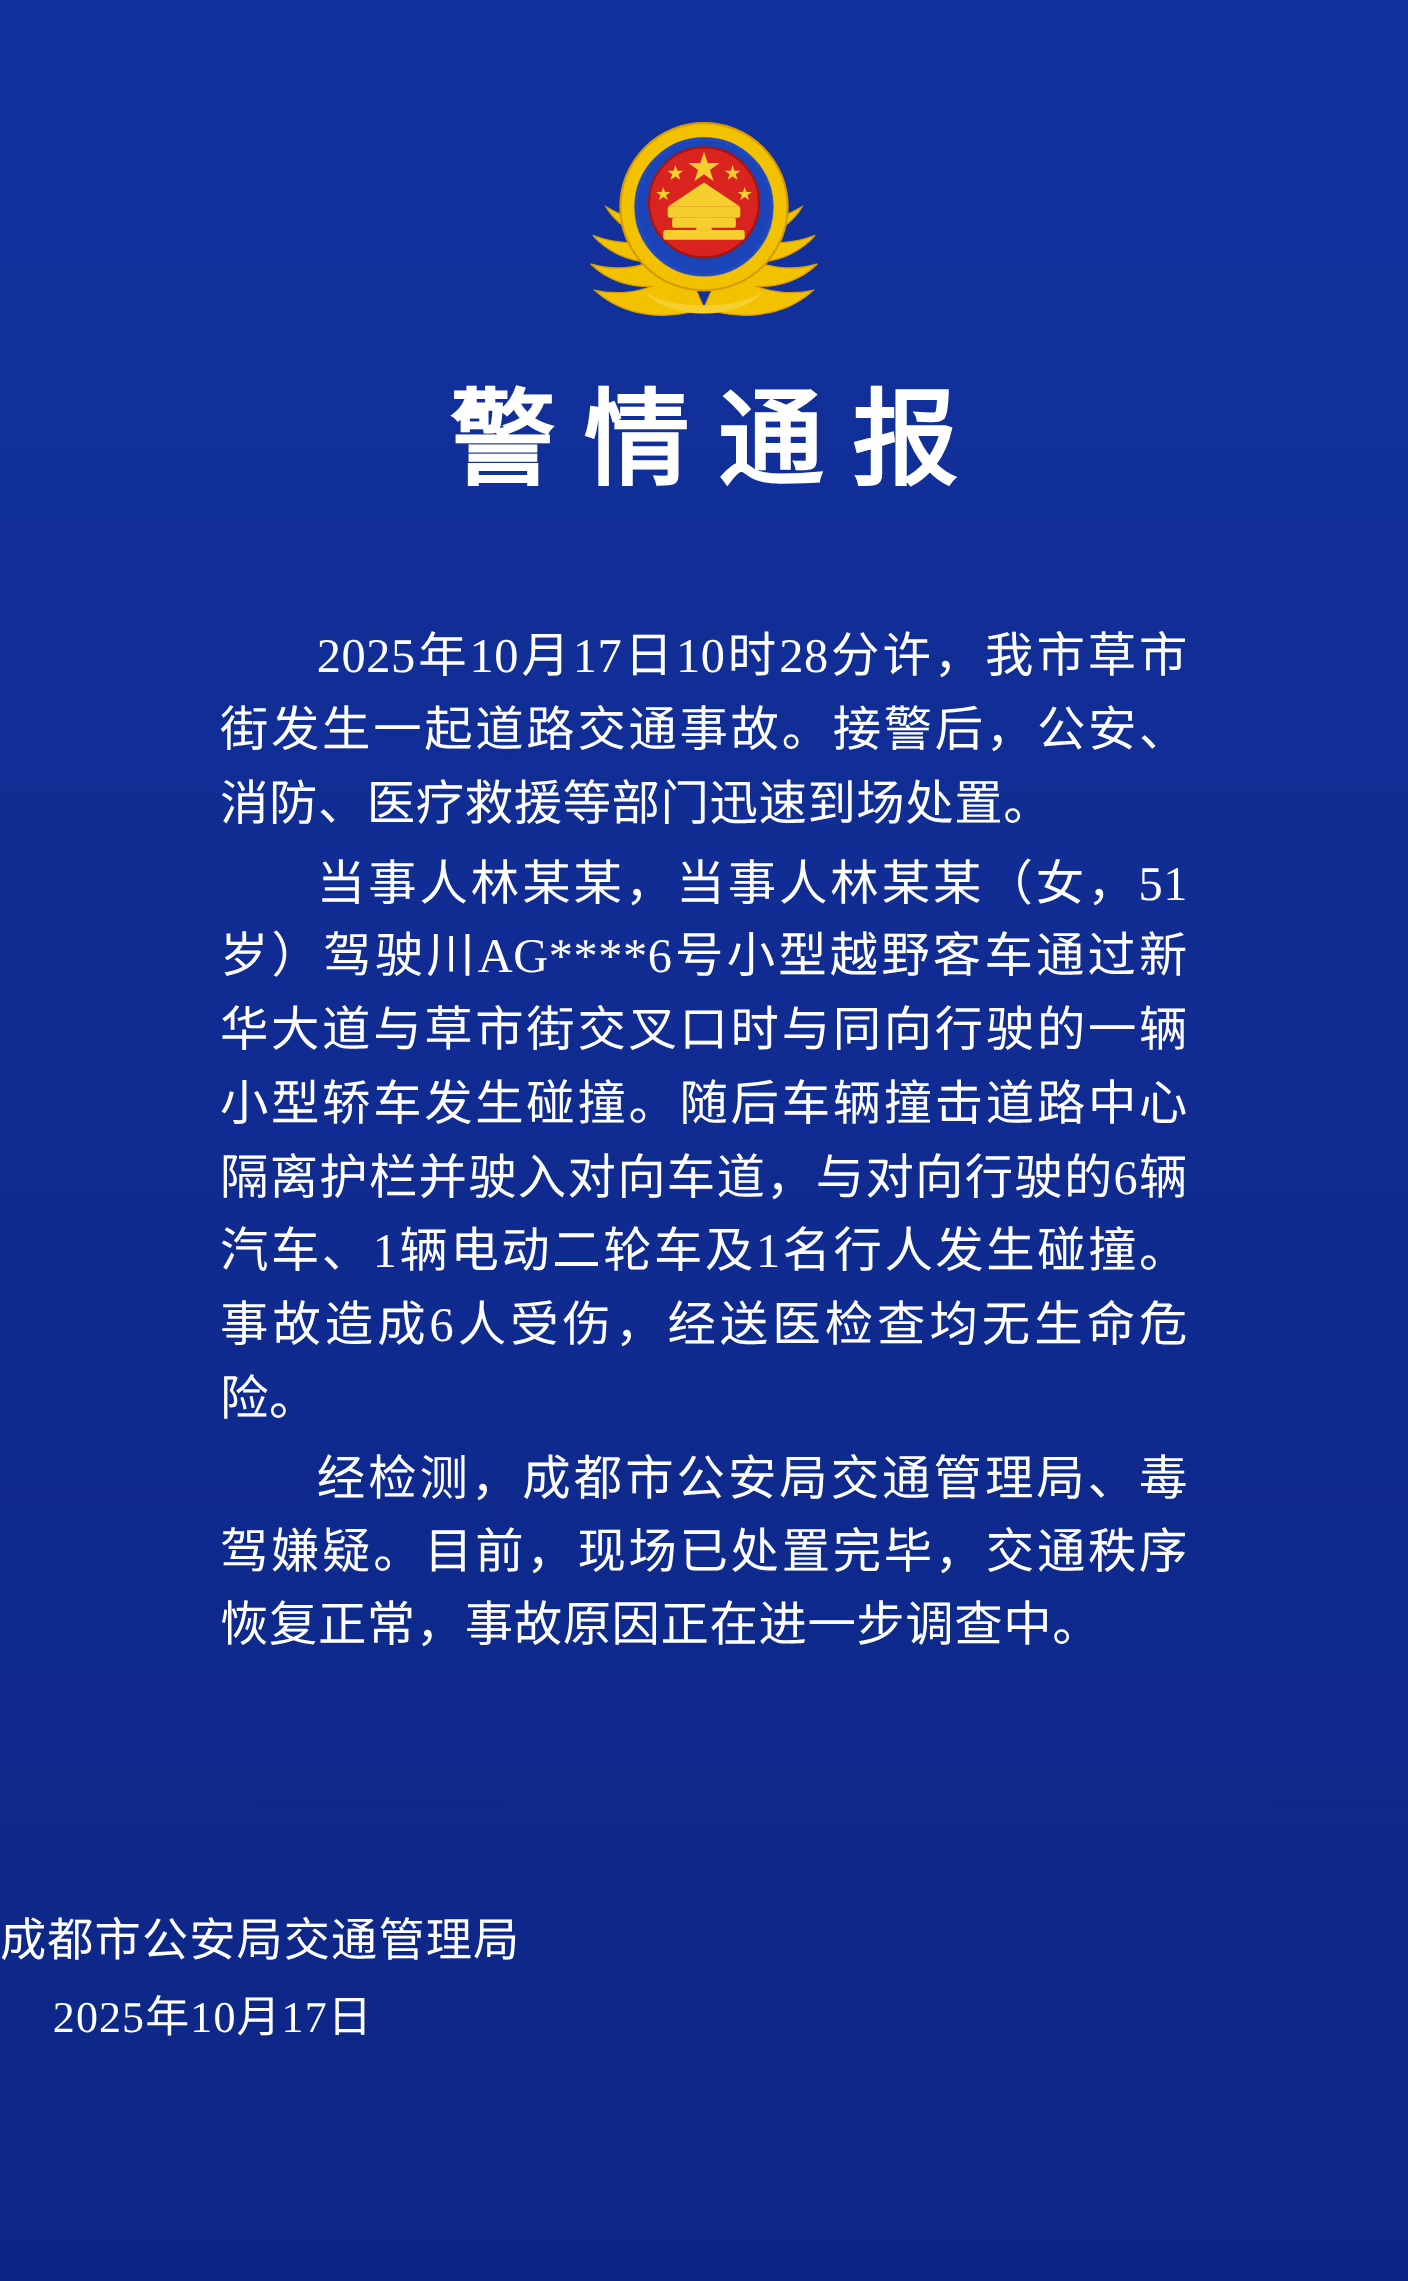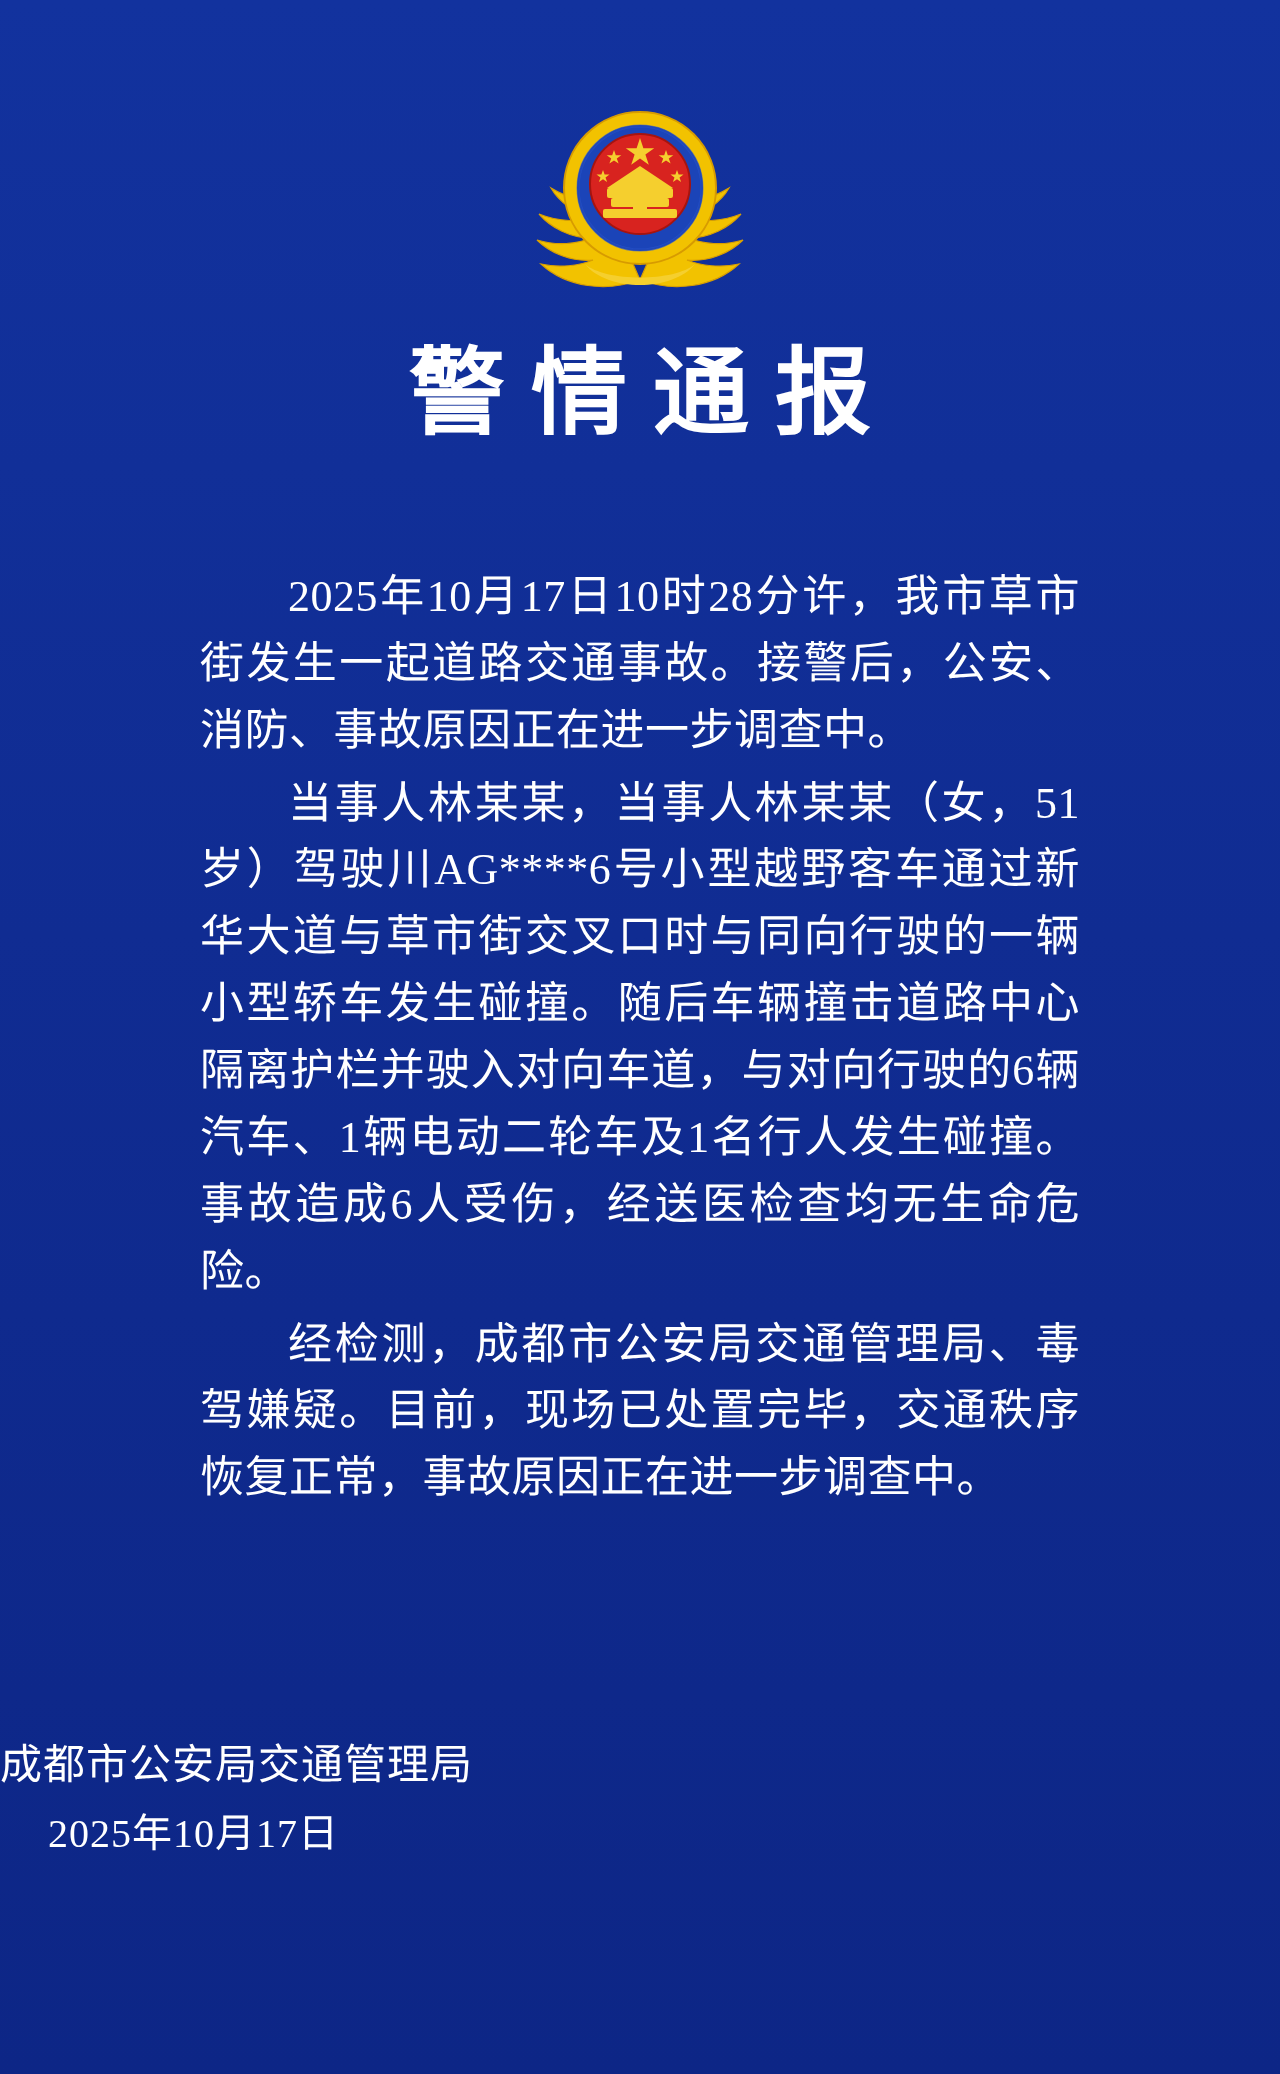--- a/index.html
+++ b/index.html
@@ -40,21 +40,21 @@
   }
 
   
   .title {
     margin-top: 26px;
     font-size: 96px;
     line-height: 1.1;
     font-weight: 700;
     letter-spacing: 26px;
     text-indent: 26px;
-    font-family: Liberation Mono, monospace;
+    font-family: Liberation Serif, serif;
     color: #ffffff;
     text-align: center;
     white-space: nowrap;
   }
 
   
   .body-text {
     margin-top: 46px;
     width: 880px;
     font-size: 44px;
@@ -126,21 +126,21 @@
         <polygon points="162,78 163.6,82.6 168.5,82.6 164.5,85.5 166.1,90.1 162,87.2 157.9,90.1 159.5,85.5 155.5,82.6 160.4,82.6"></polygon>
       </g>
 
       <circle cx="125" cy="96" r="62" fill="none" stroke="#2a58d6" stroke-width="3" opacity="0.6"></circle>
     </svg>
   </div>
 
   <h1 class="title">警情通报</h1>
 
   <div class="body-text">
-    <p>2025年10月17日10时28分许，我市草市街发生一起道路交通事故。接警后，公安、消防、事故原因正在进一步调查中。</p>
+    <p>2025年10月17日10时28分许，我市草市街发生一起道路交通事故。接警后，公安、消防、医疗救援等部门迅速到场处置。</p>
     <p>当事人林某某，当事人林某某（女，51岁）驾驶川AG****6号小型越野客车通过新华大道与草市街交叉口时与同向行驶的一辆小型轿车发生碰撞。随后车辆撞击道路中心隔离护栏并驶入对向车道，与对向行驶的6辆汽车、1辆电动二轮车及1名行人发生碰撞。事故造成6人受伤，经送医检查均无生命危险。</p>
     <p>经检测，成都市公安局交通管理局、毒驾嫌疑。目前，现场已处置完毕，交通秩序恢复正常，事故原因正在进一步调查中。</p>
   </div>
 
   <div class="signature">
     <div class="org">成都市公安局交通管理局</div>
     <div class="date">2025年10月17日</div>
   </div>
 
 </div>

